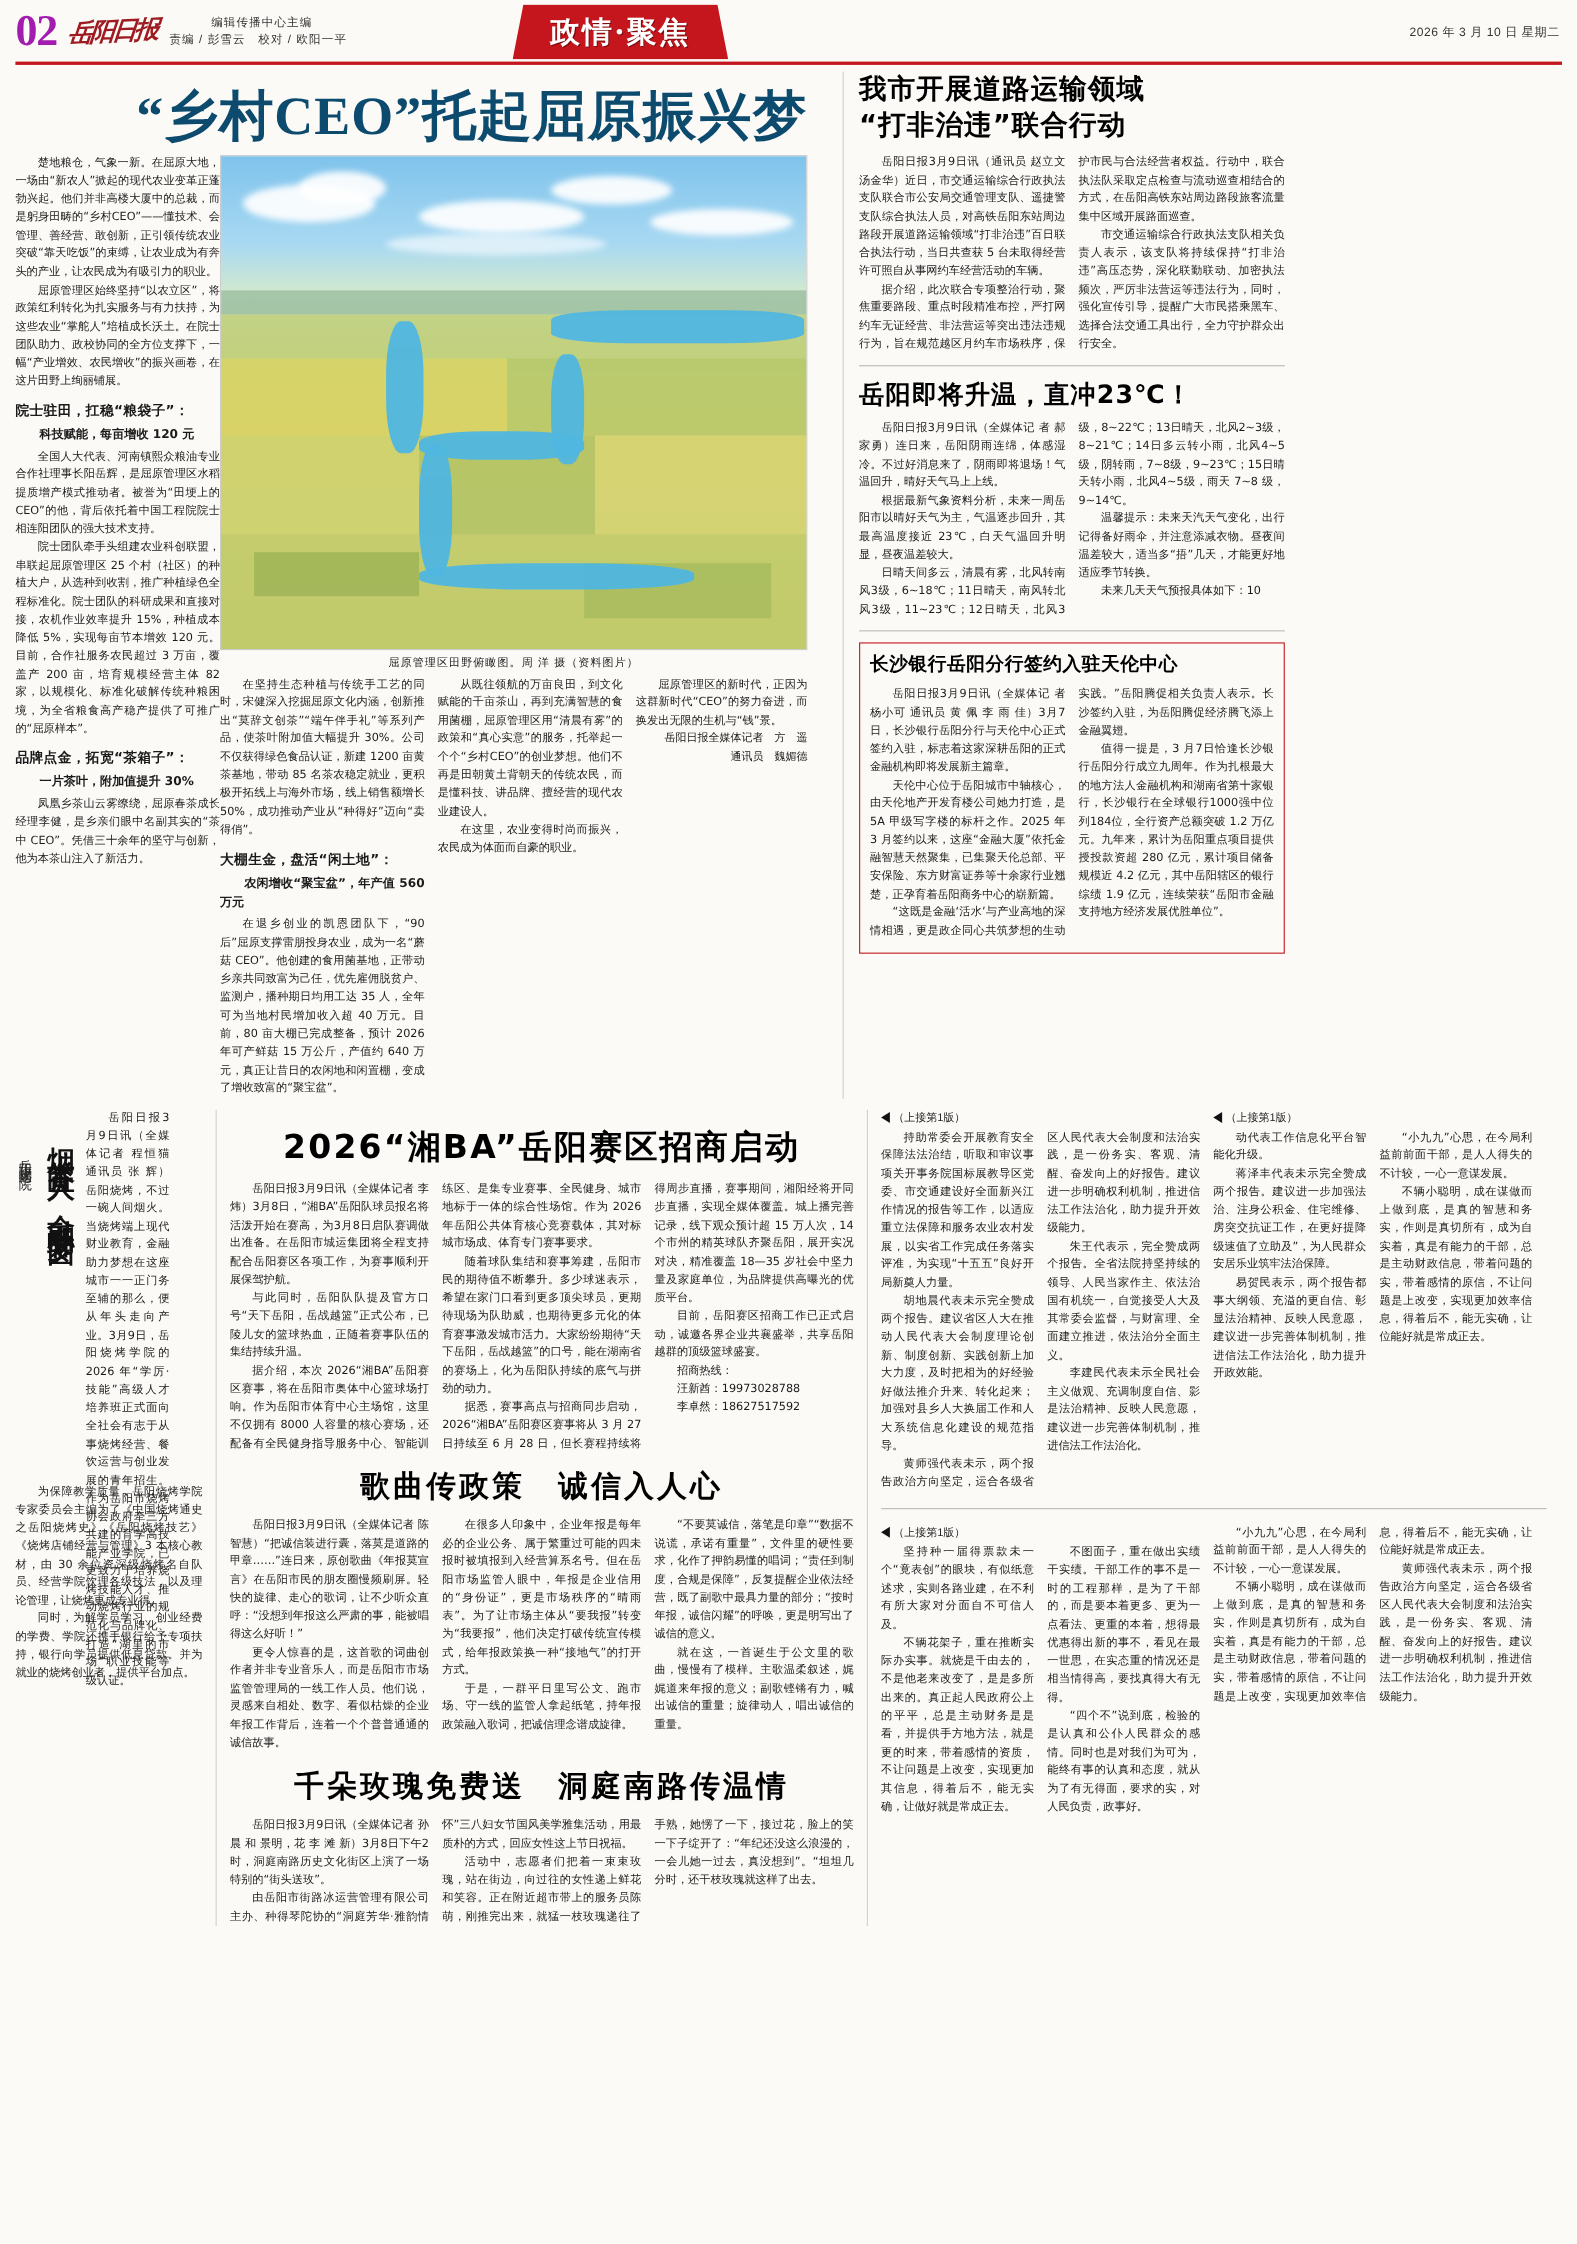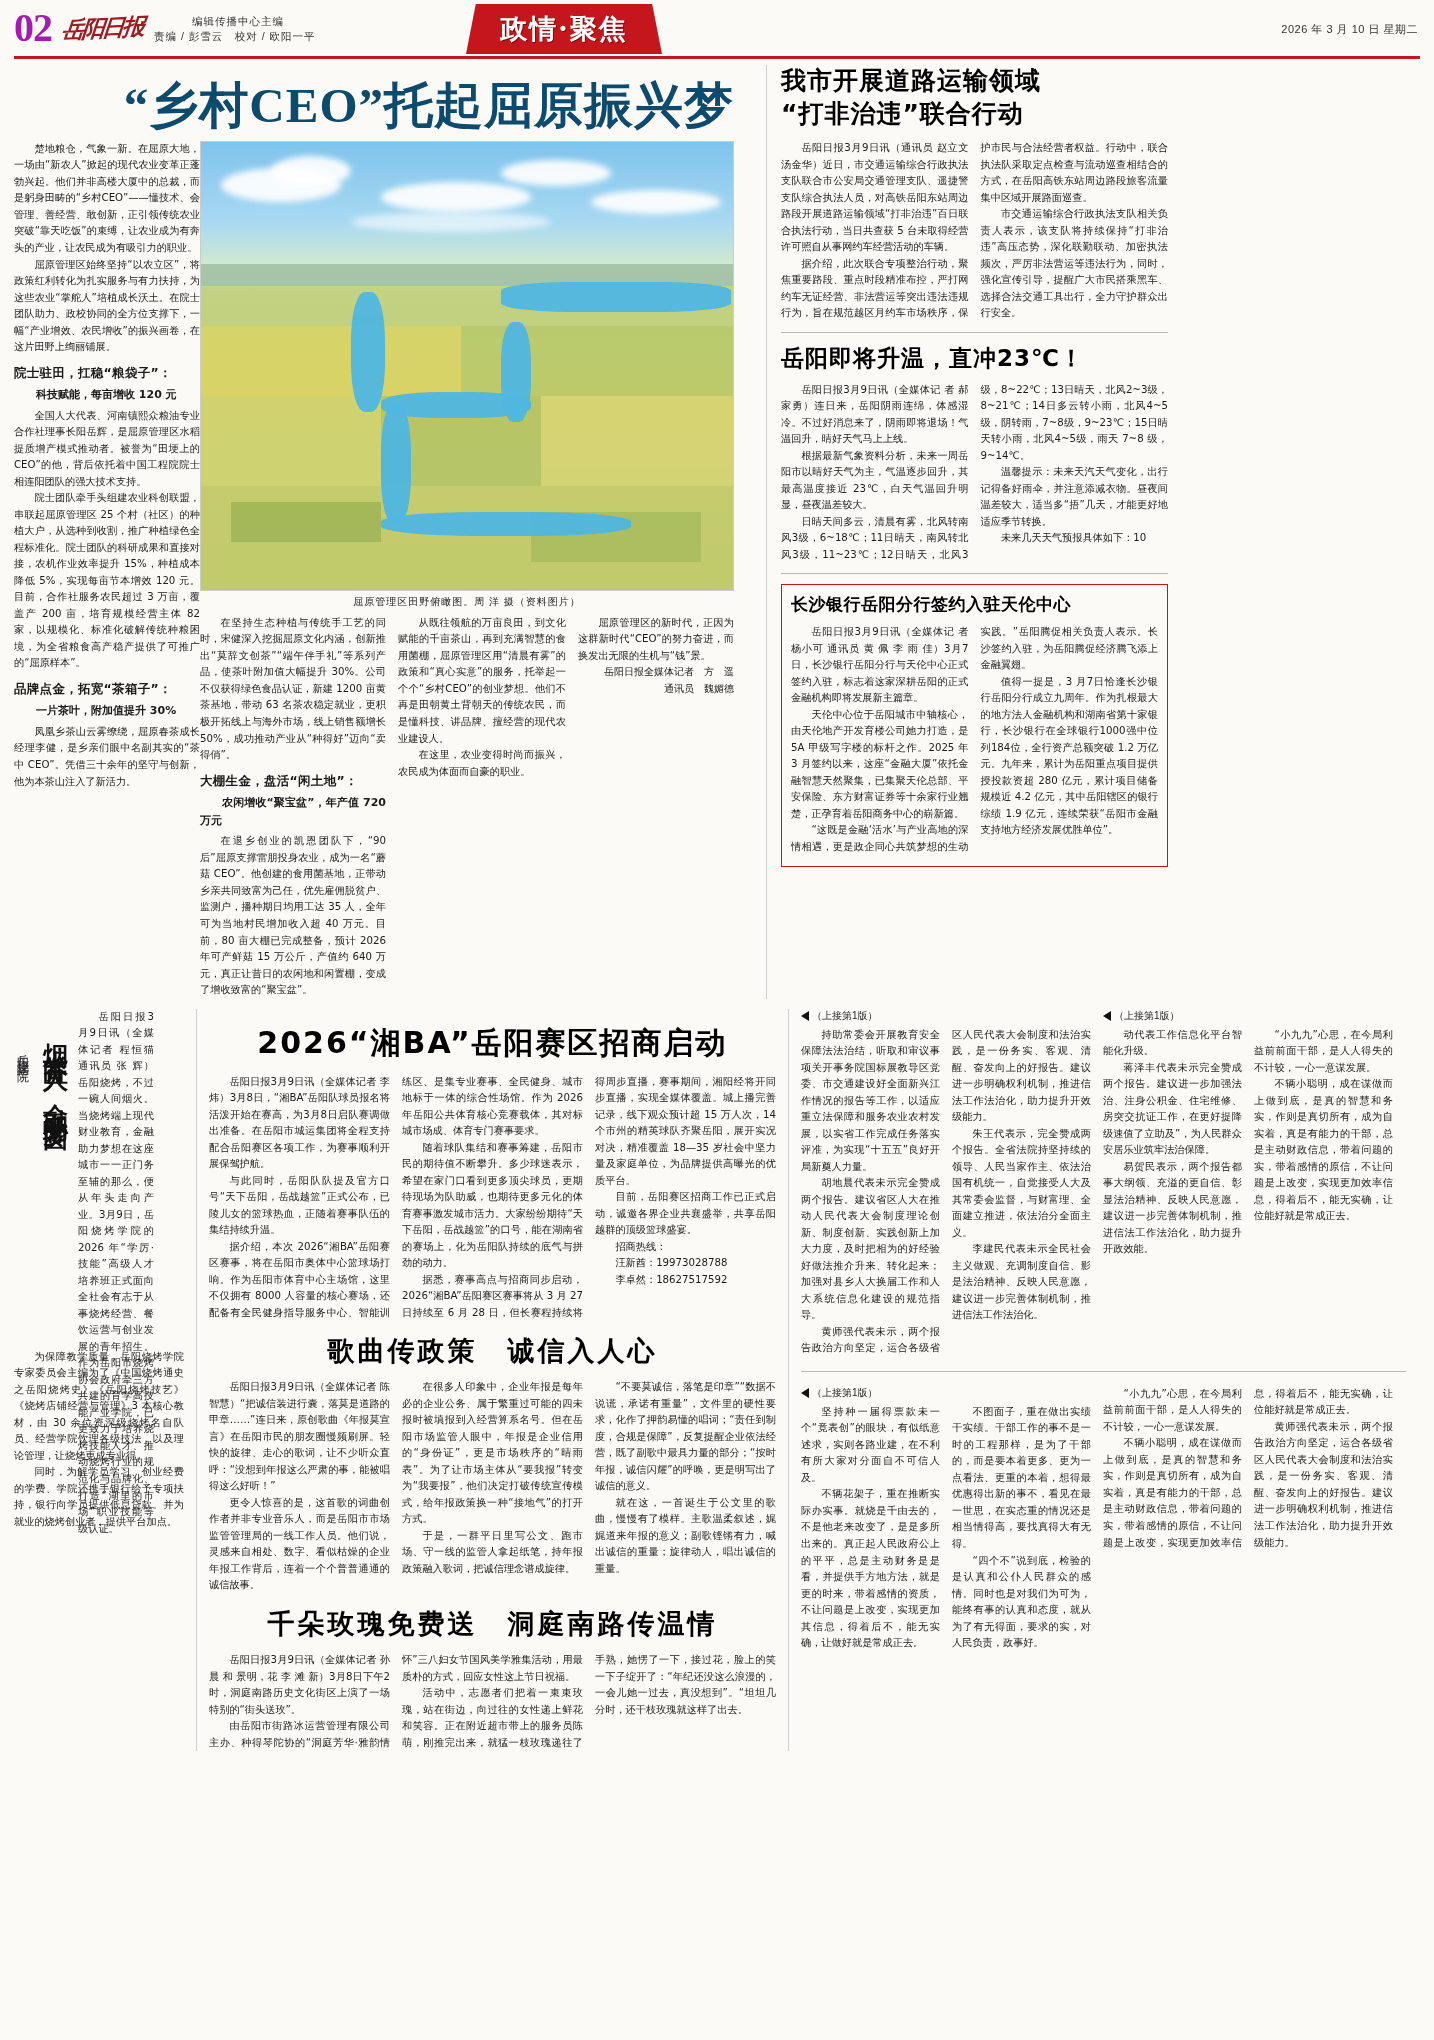--- a/index.html
+++ b/index.html
@@ -256,23 +256,23 @@
             <div class="river" style="left:180px; top:250px; width:150px; height:26px; border-radius:40%;"></div>
             <div class="river" style="left:300px; top:180px; width:30px; height:100px; border-radius:40%;"></div>
             <div class="river" style="left:300px; top:140px; width:230px; height:30px; border-radius:30%;"></div>
             <div class="river" style="left:180px; top:262px; width:30px; height:120px; border-radius:40%;"></div>
             <div class="river" style="left:180px; top:370px; width:250px; height:24px; border-radius:40%;"></div>
           </div>
           <div class="photo-caption">屈原管理区田野俯瞰图。周 洋 摄（资料图片）</div>
 
           <div style="display:flex; gap:12px; margin-top:6px;">
             <div class="tcol" style="width:186px;">
-              <p>在坚持生态种植与传统手工艺的同时，宋健深入挖掘屈原文化内涵，创新推出“莫辞文创茶”“端午伴手礼”等系列产品，使茶叶附加值大幅提升 30%。公司不仅获得绿色食品认证，新建 1200 亩黄茶基地，带动 63 名茶农稳定就业，更积极开拓线上与海外市场，线上销售额增长 50%，成功推动产业从“种得好”迈向“卖得俏”。</p>
+              <p>在坚持生态种植与传统手工艺的同时，宋健深入挖掘屈原文化内涵，创新推出“莫辞文创茶”“端午伴手礼”等系列产品，使茶叶附加值大幅提升 30%。公司不仅获得绿色食品认证，新建 1200 亩黄茶基地，带动 85 名茶农稳定就业，更积极开拓线上与海外市场，线上销售额增长 50%，成功推动产业从“种得好”迈向“卖得俏”。</p>
               <div class="sub-head">大棚生金，盘活“闲土地”：</div>
-              <div class="sub-head2">农闲增收“聚宝盆”，年产值 720 万元</div>
+              <div class="sub-head2">农闲增收“聚宝盆”，年产值 560 万元</div>
               <p>在退乡创业的凯恩团队下，“90后”屈原支撑雷朋投身农业，成为一名“蘑菇 CEO”。他创建的食用菌基地，正带动乡亲共同致富为己任，优先雇佣脱贫户、监测户，播种期日均用工达 35 人，全年可为当地村民增加收入超 40 万元。目前，80 亩大棚已完成整备，预计 2026 年可产鲜菇 15 万公斤，产值约 640 万元，真正让昔日的农闲地和闲置棚，变成了增收致富的“聚宝盆”。</p>
             </div>
             <div class="tcol" style="width:168px;">
               <p>从既往领航的万亩良田，到文化赋能的千亩茶山，再到充满智慧的食用菌棚，屈原管理区用“清晨有雾”的政策和“真心实意”的服务，托举起一个个“乡村CEO”的创业梦想。他们不再是田朝黄土背朝天的传统农民，而是懂科技、讲品牌、擅经营的现代农业建设人。</p>
               <p>在这里，农业变得时尚而振兴，农民成为体面而自豪的职业。</p>
             </div>
             <div class="tcol" style="width:156px;">
               <p>屈原管理区的新时代，正因为这群新时代“CEO”的努力奋进，而换发出无限的生机与“钱”景。</p>
               <p class="byline">岳阳日报全媒体记者　方　遥</p>
               <p class="byline">通讯员　魏媚德</p>

